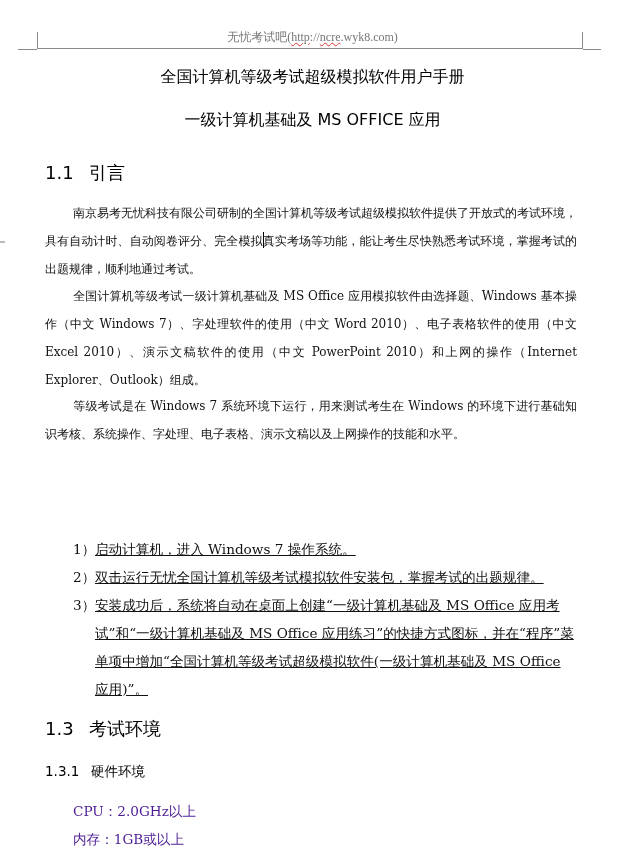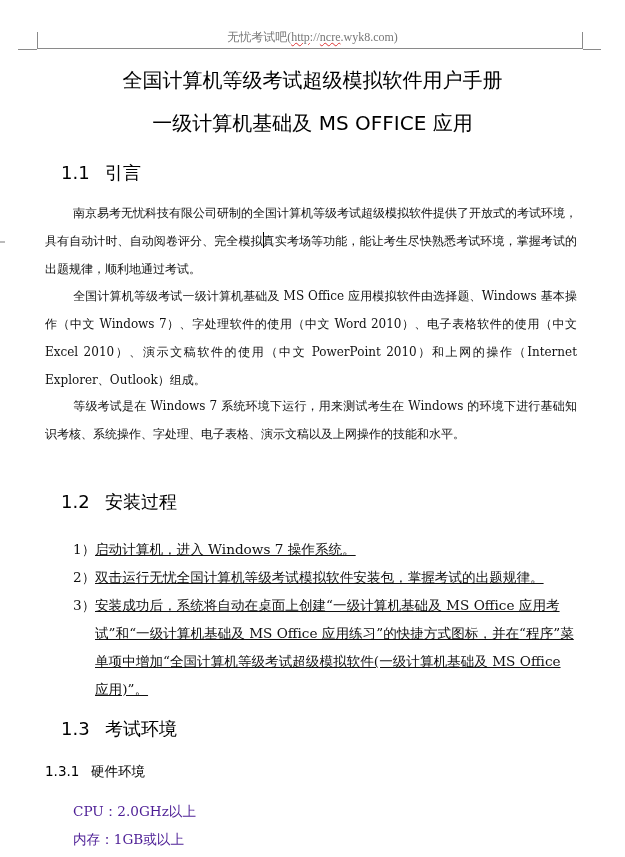--- a/index.html
+++ b/index.html
@@ -17,30 +17,30 @@
     .header-text {
       position: absolute; left: 0; width: 625px; top: 29px; text-align: center;
       font-family: "Liberation Serif", serif; font-size: 12px; color: #777;
     }
     .header-text .sq { text-decoration: underline wavy #d33; text-decoration-thickness: 1px; }
     .header-rule { position: absolute; left: 37px; width: 545px; top: 48px; border-top: 1px solid #8a8a8a; }
     .side-mark { position: absolute; left: 0; top: 241px; width: 5px; height: 2px; background: #bbb; }
 
     .title {
       position: absolute; left: 0; width: 625px; text-align: center;
-      font-family: "DejaVu Sans", "Liberation Sans", sans-serif; font-size: 20px; color: #000;
+      font-family: "DejaVu Sans", "Liberation Sans", sans-serif; font-size: 16px; color: #000;
     }
     .title1 { top: 67px; }
     .title2 { top: 110px; }
 
     .h2 {
       position: absolute; left: 45px;
       font-family: "DejaVu Sans", "Liberation Sans", sans-serif; font-size: 18px; color: #000;
     }
-    .h2 .num { display: inline-block; width: 44px; margin-left: 16px; }
+    .h2 .num { display: inline-block; width: 44px; }
     .h3 {
       position: absolute; left: 45px;
       font-family: "DejaVu Sans", "Liberation Sans", sans-serif; font-size: 13.5px; color: #000;
     }
     .h3 .num { display: inline-block; width: 46px; }
 
     .para {
       position: absolute; left: 45px; width: 532px;
       font-size: 12px; line-height: 28px; text-align: justify; color: #111;
     }
@@ -78,23 +78,20 @@
   <div class="para" style="top:199px;">
     <span class="indent"></span><span>南京易考无忧科技有限公司研制的全国计算机等级考试超级模拟软件提供了开放式的考试环境，具有自动计时、自动阅卷评分、完全模拟</span><span class="cursor"></span><span>真实考场等功能，能让考生尽快熟悉考试环境，掌握考试的出题规律，顺利地通过考试。</span>
   </div>
   <div class="para" style="top:282px;">
     <span class="indent"></span><span>全国计算机等级考试一级计算机基础及 MS Office 应用模拟软件由选择题、Windows 基本操作（中文 Windows 7）、字处理软件的使用（中文 Word 2010）、电子表格软件的使用（中文 Excel 2010）、演示文稿软件的使用（中文 PowerPoint 2010）和上网的操作（Internet Explorer、Outlook）组成。</span>
   </div>
   <div class="para" style="top:392px;">
     <span class="indent"></span><span>等级考试是在 Windows 7 系统环境下运行，用来测试考生在 Windows 的环境下进行基础知识考核、系统操作、字处理、电子表格、演示文稿以及上网操作的技能和水平。</span>
   </div>
 
-  <div class="h2" style="top:490px;">
-    <span class="num">1.2</span><span>安装过程</span>
-  </div>
   <div class="li" style="top:535px;">
     <span class="marker">1）</span><span>启动计算机，进入 Windows 7 操作系统。</span>
   </div>
   <div class="li" style="top:563px;">
     <span class="marker">2）</span><span>双击运行无忧全国计算机等级考试模拟软件安装包，掌握考试的出题规律。</span>
   </div>
   <div class="li" style="top:591px;">
     <span class="marker">3）</span><span>安装成功后，系统将自动在桌面上创建“一级计算机基础及 MS Office 应用考</span>
     <span class="cont">试”和“一级计算机基础及 MS Office 应用练习”的快捷方式图标，并在“程序”菜单项中增加“全国计算机等级考试超级模拟软件(一级计算机基础及 MS Office 应用)”。</span>
   </div>

